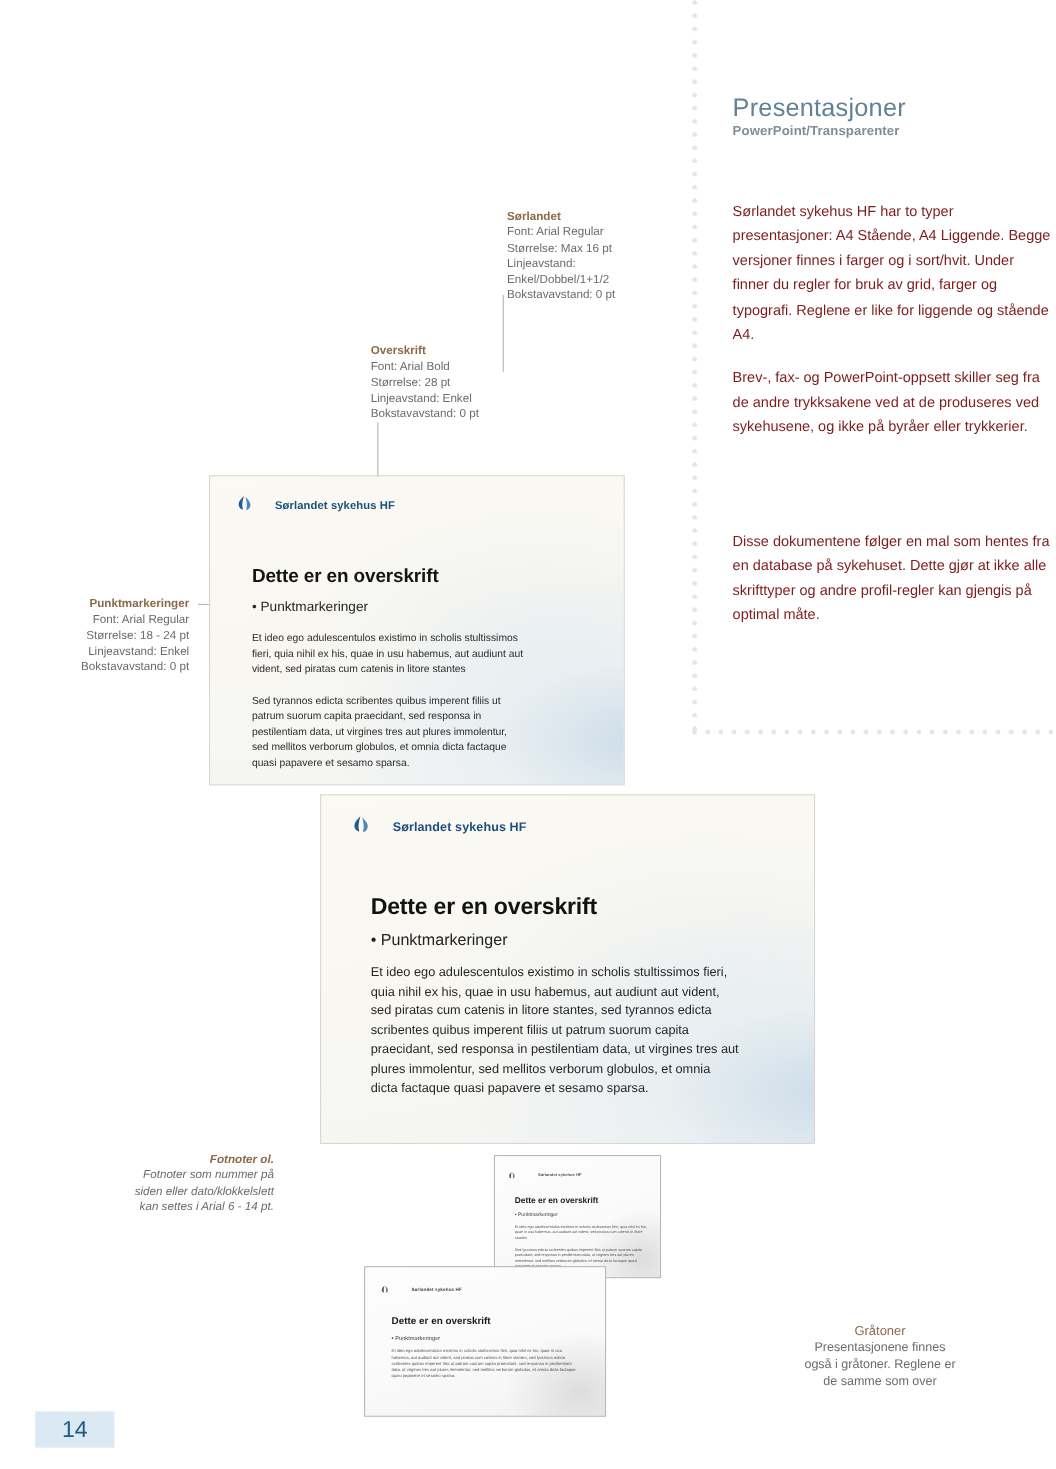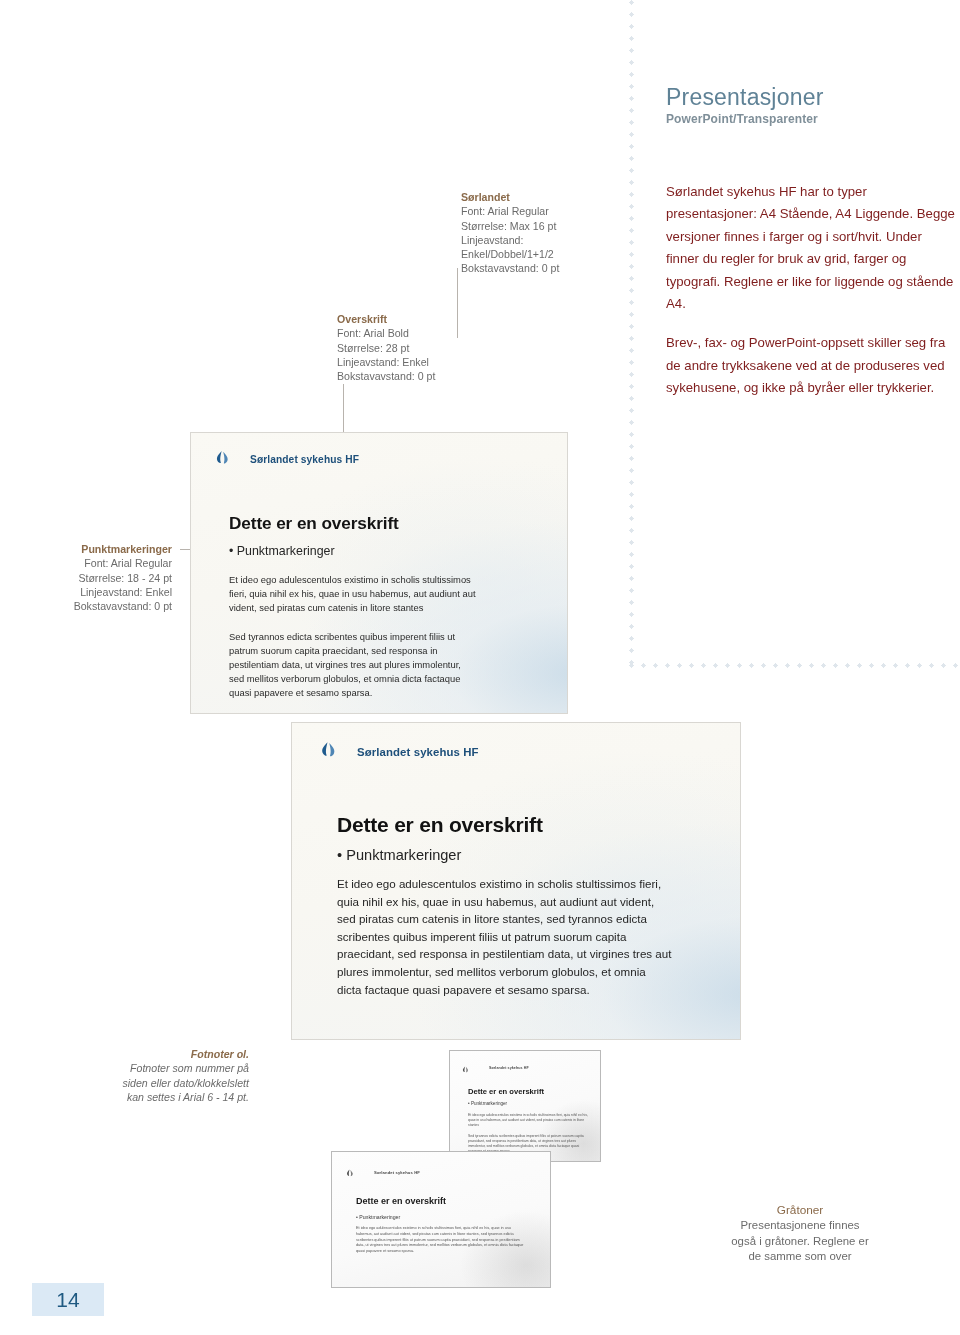--- a/index.html
+++ b/index.html
@@ -157,20 +157,23 @@
 
   <div class="header">
     <h1>Presentasjoner</h1>
     <h2>PowerPoint/Transparenter</h2>
   </div>
 
   <div class="rightcol" id="right-block-1">
     <p>Sørlandet sykehus HF har to typer presentasjoner: A4 Stående, A4 Liggende. Begge versjoner finnes i farger og i sort/hvit. Under finner du regler for bruk av grid, farger og typografi. Reglene er like for liggende og stående A4.</p>
     <p>Brev-, fax- og PowerPoint-oppsett skiller seg fra de andre trykksakene ved at de produseres ved sykehusene, og ikke på byråer eller trykkerier.</p>
   </div>
+  <div class="rightcol" id="right-block-2">
+    <p>Disse dokumentene følger en mal som hentes fra en database på sykehuset. Dette gjør at ikke alle skrifttyper og andre profil-regler kan gjengis på optimal måte.</p>
+  </div>
 
   <div class="spec" id="spec-brodtekst">
     <span class="ttl">Sørlandet</span>
     <span>Font: Arial Regular</span><br>
     <span>Størrelse: Max 16 pt</span><br>
     <span>Linjeavstand:</span><br>
     <span>Enkel/Dobbel/1+1/2</span><br>
     <span>Bokstavavstand: 0 pt</span>
   </div>
   <div class="lead v" style="left:457px;top:268px;height:70px;"></div>

